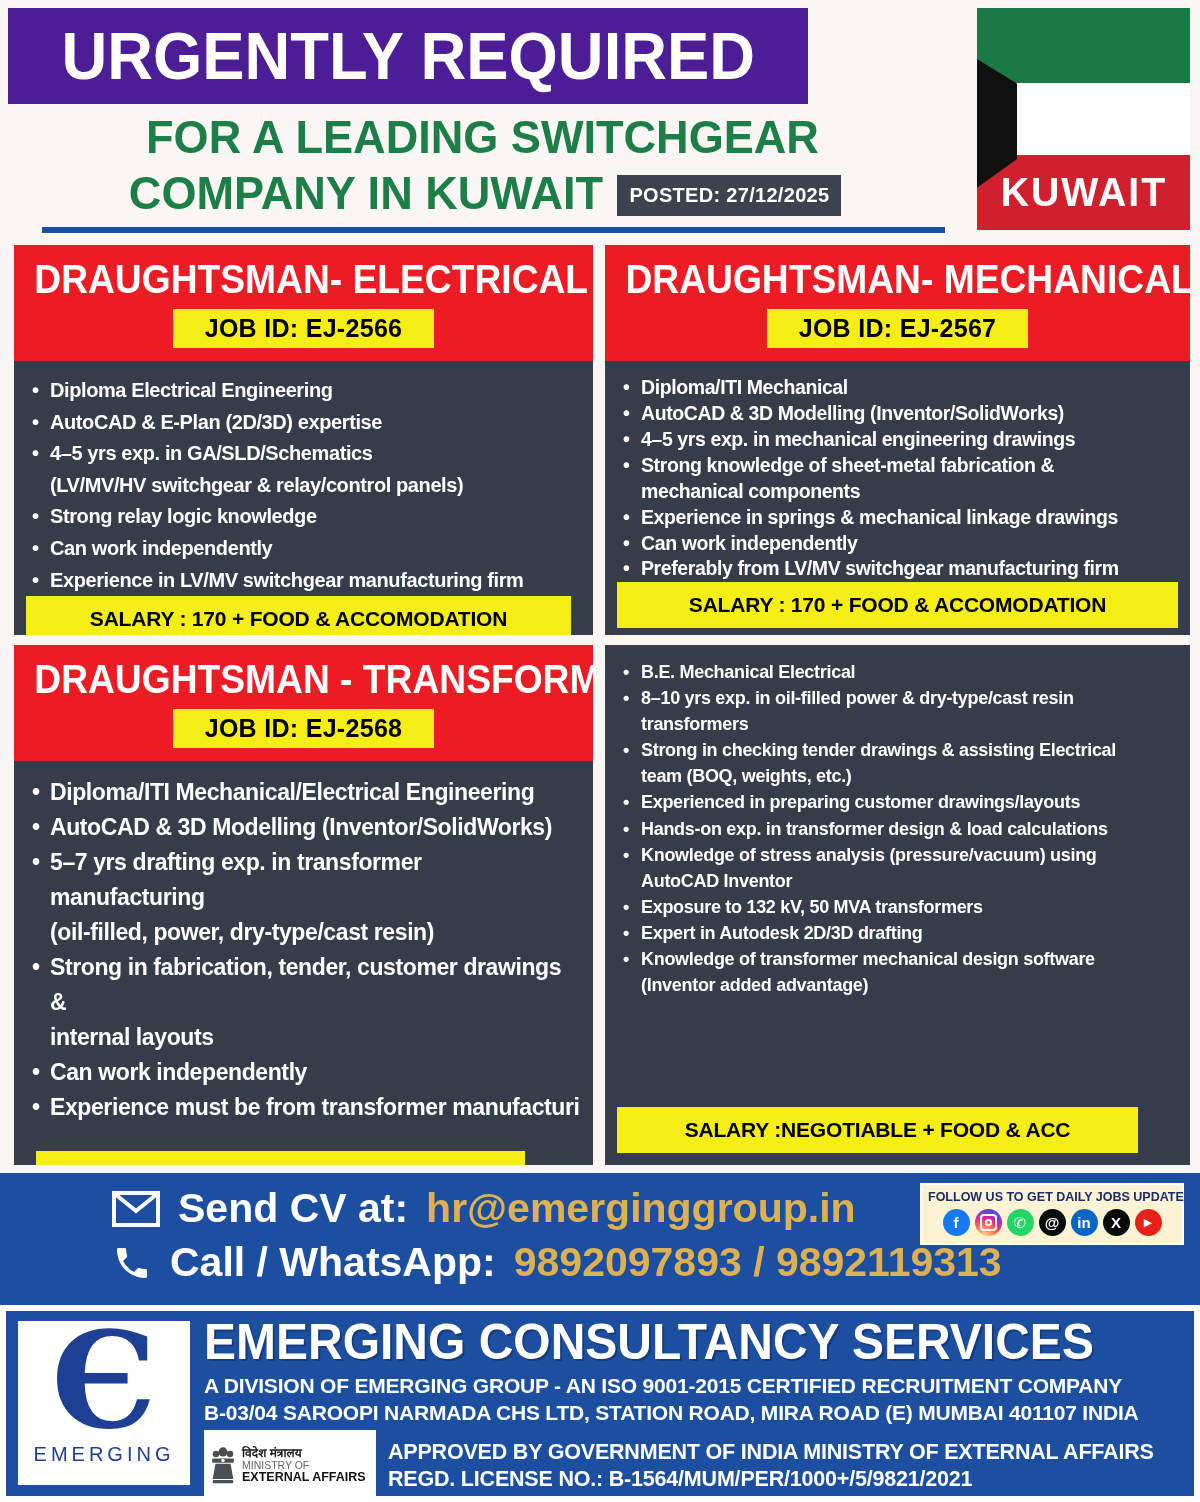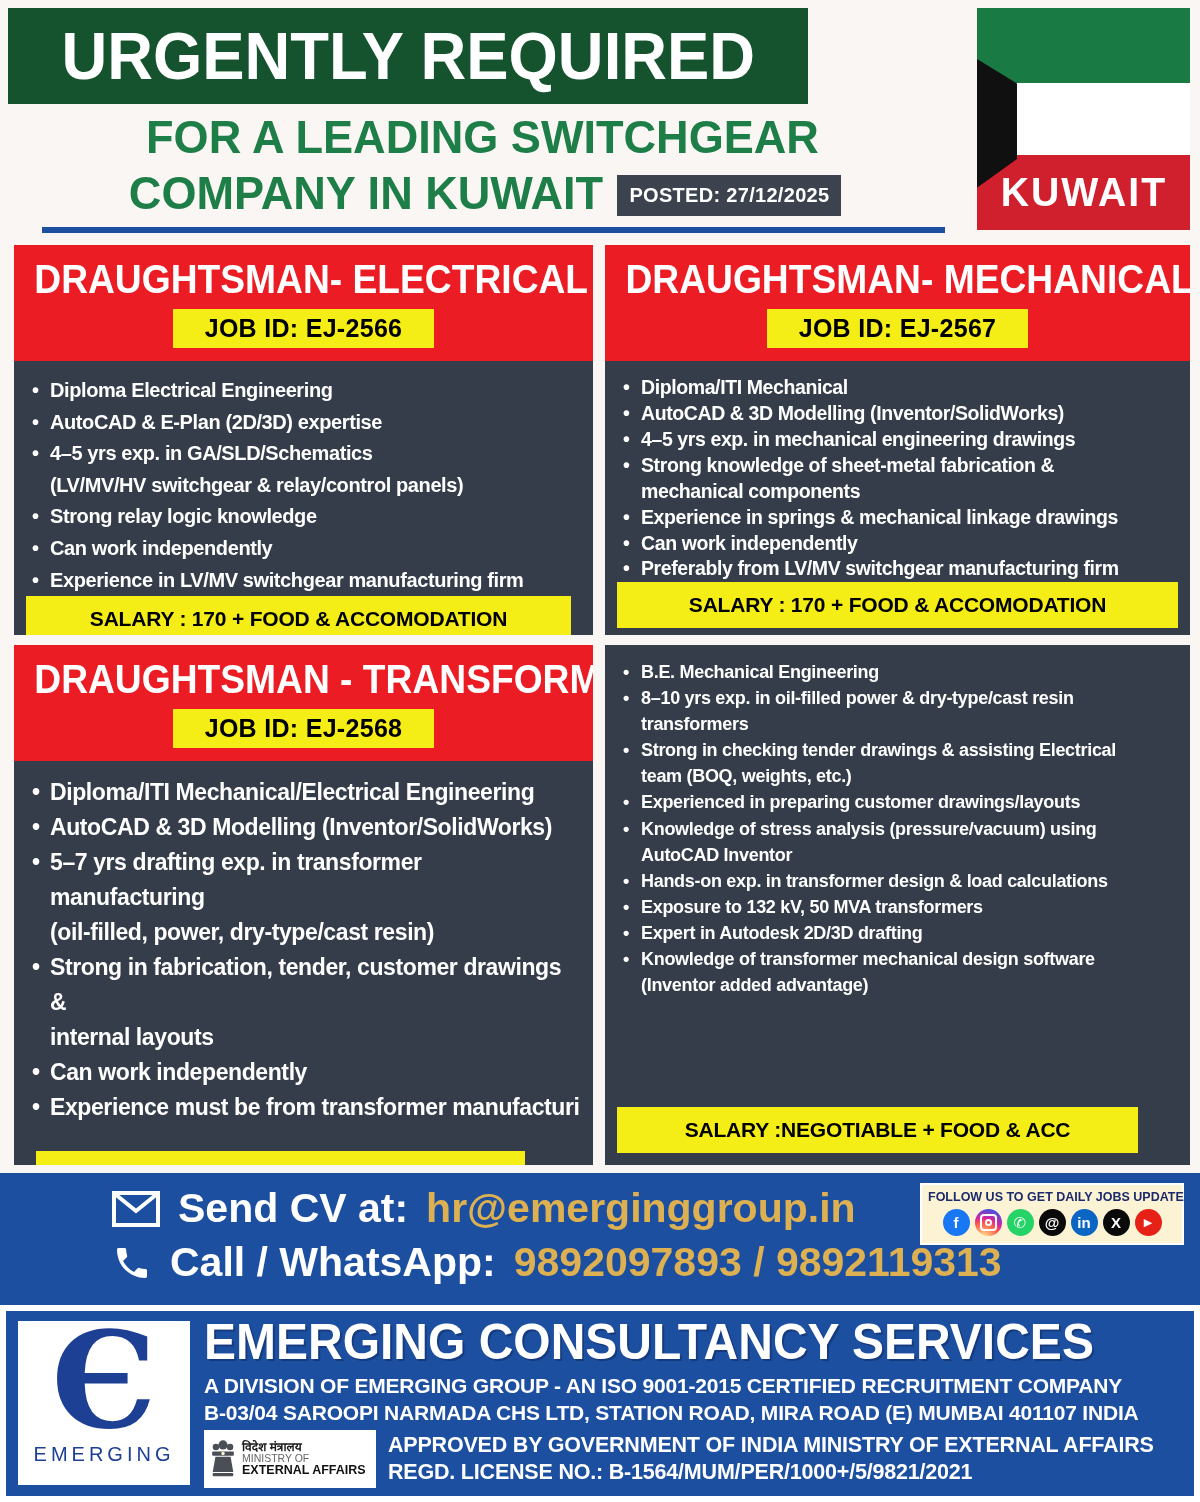--- a/index.html
+++ b/index.html
@@ -1,20 +1,20 @@
 <!DOCTYPE html>
 <html><head>
 <meta charset="utf-8">
 <style>
   html,body{margin:0;padding:0;background:#e8e8e8;}
   .poster{position:relative;width:1200px;height:1502px;background:#faf6f3;overflow:hidden;
           font-family:"Liberation Sans","DejaVu Sans",sans-serif;}
 
   
-  .urgent-box{position:absolute;left:8px;top:8px;width:800px;height:96px;background:#14532d;
+  .urgent-box{position:absolute;left:8px;top:8px;width:800px;height:96px;background:#4c1d95;
               display:flex;align-items:center;justify-content:center;}
   .urgent-box span{color:#ffffff;font-size:66px;font-weight:bold;letter-spacing:0;
                    transform:scaleX(.96);white-space:nowrap;}
   .sub1{position:absolute;left:0;top:110px;width:965px;text-align:center;color:#1e7e48;
         font-size:46px;font-weight:bold;transform:scaleX(.98);}
   .sub2row{position:absolute;left:0;top:166px;width:965px;display:flex;align-items:flex-end;
            justify-content:center;gap:10px;}
   .sub2{color:#1e7e48;font-size:46px;font-weight:bold;white-space:nowrap;transform:scaleX(.98);}
   .posted{background:#3c434e;color:#ffffff;font-size:20px;font-weight:bold;padding:9px 12px;
           margin-bottom:4px;white-space:nowrap;letter-spacing:.3px;}
@@ -82,21 +82,21 @@
   .logobox{position:absolute;left:12px;top:10px;width:172px;height:164px;background:#ffffff;
            display:flex;flex-direction:column;align-items:center;justify-content:flex-start;}
   .logo-glyph{font-family:"DejaVu Serif","Liberation Serif",serif;font-size:132px;line-height:1.0;
               color:#1d3f94;font-weight:bold;margin-top:-6px;}
   .logo-text{color:#1d3f94;font-size:20px;letter-spacing:4px;margin-top:-4px;}
   .finfo{position:absolute;left:198px;top:2px;right:8px;color:#ffffff;}
   .fco{font-size:50px;font-weight:bold;transform:scaleX(.96);transform-origin:left;
        white-space:nowrap;text-shadow:2px 2px 0 rgba(10,20,60,.35);}
   .fline{font-size:21px;font-weight:bold;white-space:nowrap;letter-spacing:-0.2px;margin-top:3px;}
   .frow{display:flex;align-items:center;gap:12px;margin-top:5px;}
-  .ministry{background:#ffffff;width:172px;height:58px;display:flex;align-items:center;gap:6px;
+  .ministry{background:#ffffff;width:172px;height:71px;display:flex;align-items:center;gap:6px;
             padding:2px 6px;box-sizing:border-box;flex:0 0 auto;}
   .m-texts{display:flex;flex-direction:column;line-height:1.05;}
   .m-hindi{color:#1a1a1a;font-size:12px;font-weight:bold;}
   .m-l1{color:#666;font-size:10.5px;}
   .m-l2{color:#111;font-size:12.5px;font-weight:bold;}
   .fapproved{display:flex;flex-direction:column;gap:2px;}
   .fapproved div{font-size:21.5px;font-weight:bold;white-space:nowrap;letter-spacing:-0.2px;}
 </style>
 </head>
 <body>
@@ -179,29 +179,29 @@
           <li>Can work independently</li>
           <li class="clip">Experience must be from transformer manufacturing firm</li>
         </ul>
         <div class="salary">SALARY : 170 + FOOD &amp; ACCOMODATION</div>
       </div>
     </section>
 
     <section class="card card-4">
       <div class="card-body">
         <ul class="blist">
-          <li>B.E. Mechanical Engineering</li>
+          <li>B.E. Mechanical Electrical</li>
           <li>8–10 yrs exp. in oil-filled power &amp; dry-type/cast resin
 transformers</li>
           <li>Strong in checking tender drawings &amp; assisting Electrical
 team (BOQ, weights, etc.)</li>
           <li>Experienced in preparing customer drawings/layouts</li>
+          <li>Hands-on exp. in transformer design &amp; load calculations</li>
           <li>Knowledge of stress analysis (pressure/vacuum) using
 AutoCAD Inventor</li>
-          <li>Hands-on exp. in transformer design &amp; load calculations</li>
           <li>Exposure to 132 kV, 50 MVA transformers</li>
           <li>Expert in Autodesk 2D/3D drafting</li>
           <li>Knowledge of transformer mechanical design software
 (Inventor added advantage)</li>
         </ul>
         <div class="salary">SALARY :NEGOTIABLE + FOOD &amp; ACC</div>
       </div>
     </section>
   </div>
 

